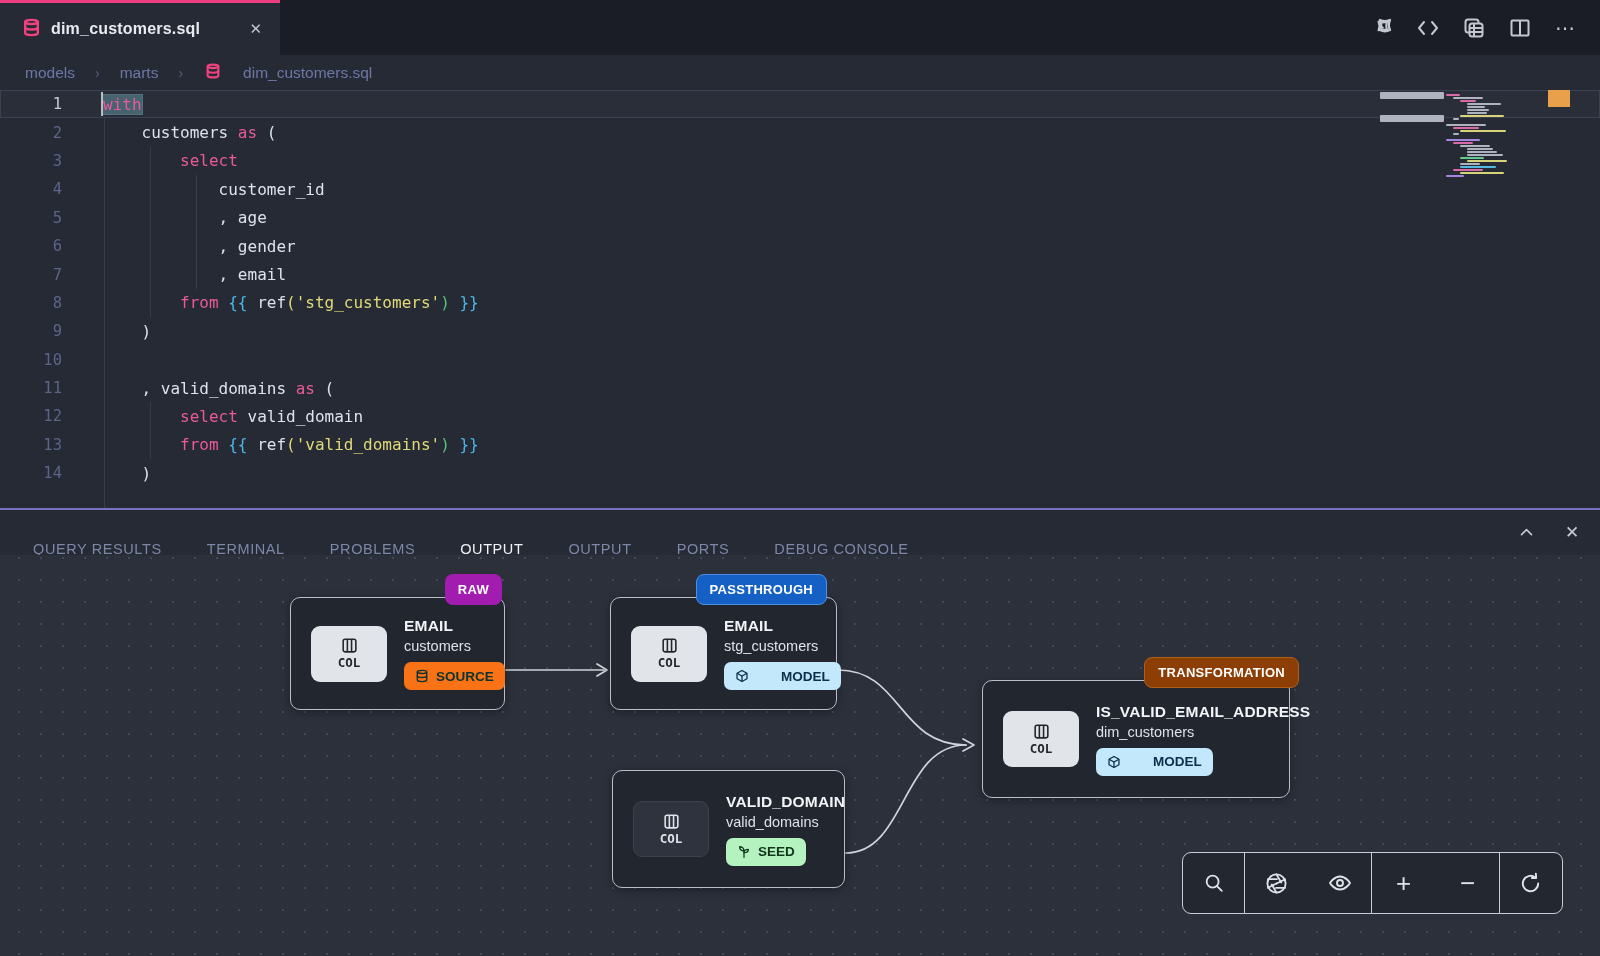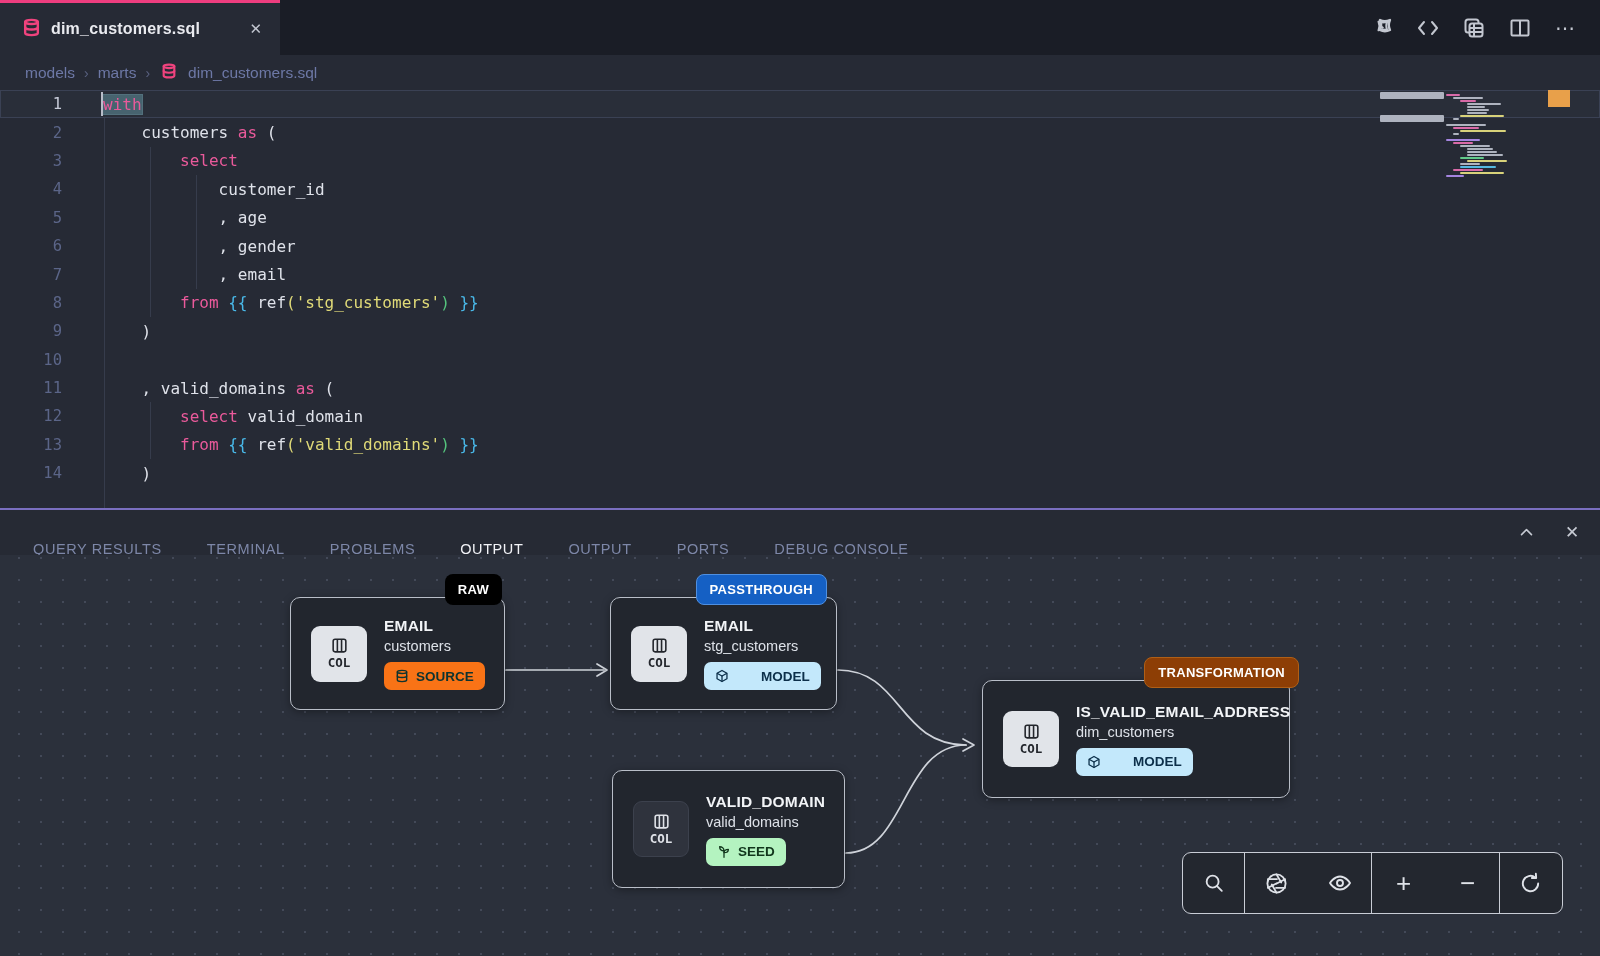--- a/index.html
+++ b/index.html
@@ -15,21 +15,21 @@
   .tab-title { color:#e9eaef; font-size:16px; font-weight:700; letter-spacing:.2px; }
   .tab-close { margin-left:auto; color:#c2c6d0; font-size:15px; }
   .title-actions { margin-left:auto; display:flex; align-items:center; gap:22px; padding-right:22px; }
   .ticon { width:24px; height:24px; display:flex; align-items:center; justify-content:center;
            color:#c3c7d0; }
   .ticon svg { stroke:#c3c7d0; }
   .ellipsis { color:#c3c7d0; font-size:20px; letter-spacing:2px; }
 
   
   .breadcrumb { position:absolute; left:0; top:55px; width:1600px; height:35px; background:#262a35;
-                display:flex; align-items:center; gap:9px; padding-left:25px;
+                display:flex; align-items:center; gap:20px; padding-left:25px;
                 color:#6d78a6; font-size:15.5px; }
   .crumb-sep { color:#596180; font-size:14px; }
   .breadcrumb .db-mini { margin:0 2px; }
 
   
   .editor { position:absolute; left:0; top:90px; width:1600px; height:418px; background:#262a35;
             overflow:hidden; font-family:"DejaVu Sans Mono", monospace; font-size:16px; }
   .code-row { display:flex; height:28.4px; align-items:center; position:relative; }
   .code-row.active { box-shadow: inset 0 0 0 1px #3a4154; background:rgba(140,150,175,0.04); }
   .gutter { width:62px; text-align:right; flex:none; color:#5b6588; font-size:15.5px; }
@@ -62,37 +62,37 @@
   .pa-icon { color:#c6cad3; width:20px; height:20px; display:flex; align-items:center; justify-content:center; }
 
   
   .canvas { position:absolute; left:0; top:45px; width:1600px; height:401px; background:#2b303b;
             background-image:radial-gradient(circle, #434958 1.3px, transparent 1.4px);
             background-size:22px 22px; background-position:8px 14px; }
   .edges { position:absolute; left:0; top:0; }
   .node { position:absolute; background:#22262e; border:1px solid #b9bec8; border-radius:10px;
           box-shadow:0 2px 8px rgba(0,0,0,.35); cursor:pointer; }
   .node-body { display:flex; align-items:center; height:100%; padding-left:20px; gap:17px; }
-  .chip { width:56px; height:56px; border-radius:9px; display:flex; flex-direction:column;
+  .chip { width:76px; height:56px; border-radius:9px; display:flex; flex-direction:column;
           align-items:center; justify-content:center; gap:1px; flex:none; }
   .chip.light { background:#e1e4e9; color:#23262c; }
   .chip.dark  { background:#2f333d; color:#dfe2e8; border:1px solid #3c414d; }
   .chip-label { font-family:"DejaVu Sans Mono", monospace; font-size:12.5px; font-weight:700; }
   .node-text { display:flex; flex-direction:column; gap:3px; }
   .node-title { color:#f2f4f7; font-size:15.5px; font-weight:700; letter-spacing:.2px; }
   .node-sub { color:#dde1e8; font-size:14.5px; }
   .type-badge { margin-top:5px; align-self:flex-start; display:flex; align-items:center; gap:7px;
                 height:28px; padding:0 11px; border-radius:7px; font-size:13.5px; font-weight:700; }
   .type-badge.source { background:#f97316; color:#0d3330; }
   .type-badge.model  { background:#c3e8fb; color:#0c2f4a;gap:32px; }
   .type-badge.seed   { background:#b4f3c0; color:#11361c; }
   .top-badge { position:absolute; top:-24px; height:31px; display:flex; align-items:center;
                padding:0 13px; border-radius:8px; color:#fff; font-size:13px; font-weight:700;
                letter-spacing:.3px; }
-  .top-badge.raw { background:#000000; }
+  .top-badge.raw { background:#a21caf; }
   .top-badge.passthrough { background:#1560c4; border:1.5px solid #4f8fe0; }
   .top-badge.transformation { background:#8d3e05; border:1.5px solid #b05f16; }
 
   
   .graph-toolbar { position:absolute; left:1182px; top:297px; width:381px; height:62px;
                    background:#23272f; border:1.5px solid #c9cdd6; border-radius:9px;
                    display:flex; overflow:hidden; }
   .gt-cell { display:flex; align-items:center; justify-content:center; gap:34px;
              border-right:1.5px solid #c9cdd6; }
   .gt-cell:last-child { border-right:none; }

